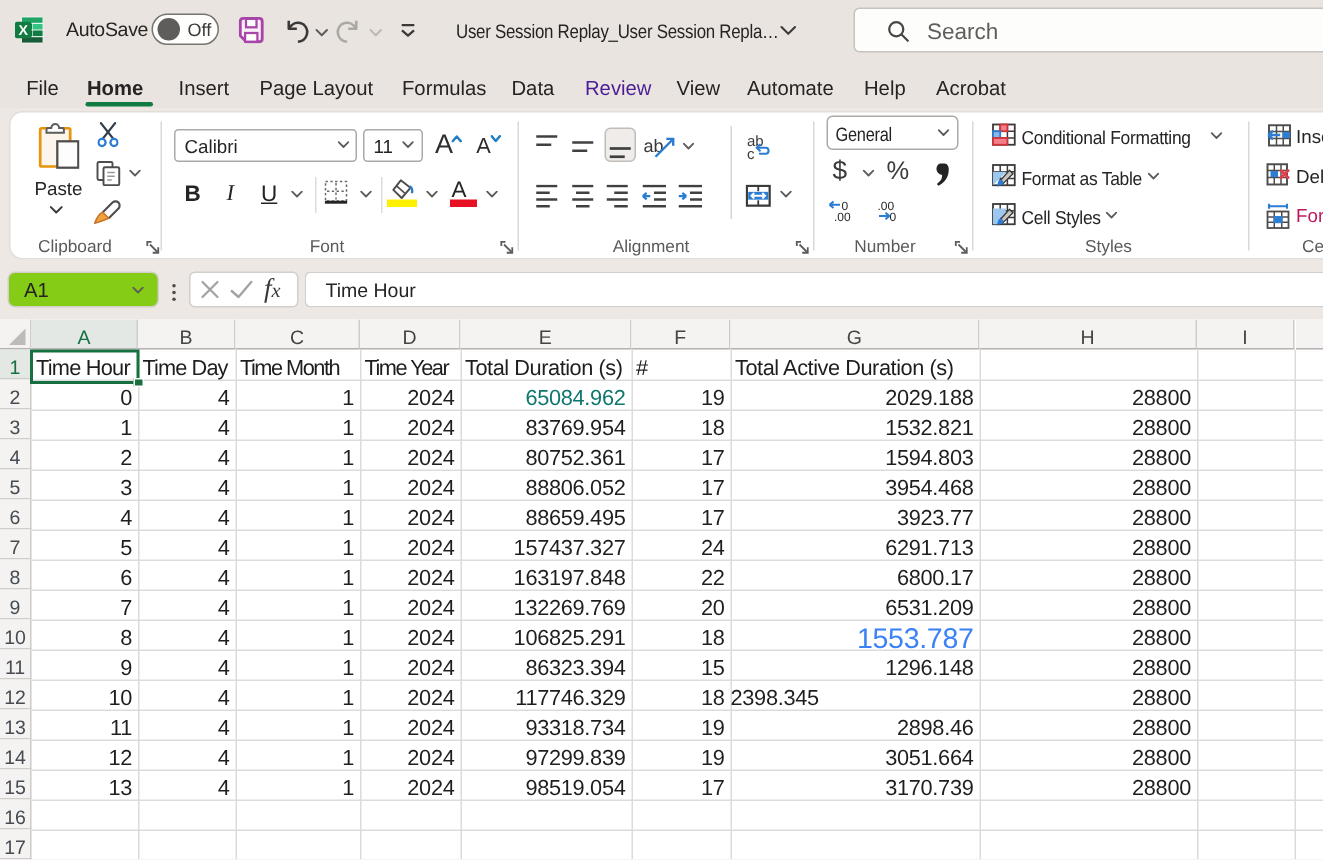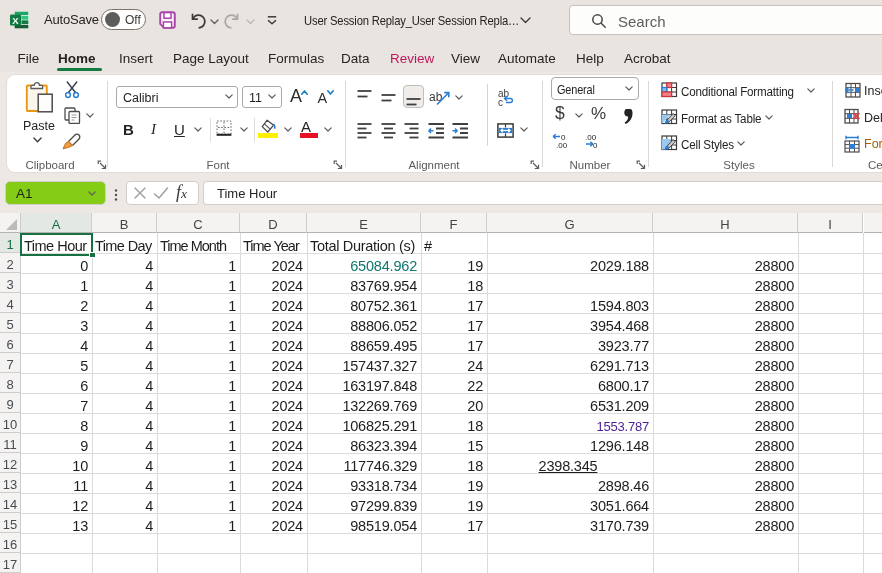--- a/index.html
+++ b/index.html
@@ -63,21 +63,21 @@
       <span class="abs" style="left:48px;top:7px;font-size:15px;color:#605E5C;">Search</span>
     </div>
 </div>
 <div class="abs" style="left:0;top:46px;width:882px;height:26px;background:#E9E4E0;">
 <span class="abs" style="left:17.5px;top:5px;font-size:13.5px;color:#252423;">File</span>
 <span class="abs" style="left:58px;top:5px;font-size:13.5px;color:#252423;font-weight:bold;">Home</span>
 <span class="abs" style="left:119px;top:5px;font-size:13.5px;color:#252423;">Insert</span>
 <span class="abs" style="left:173px;top:5px;font-size:13.5px;color:#252423;">Page Layout</span>
 <span class="abs" style="left:268px;top:5px;font-size:13.5px;color:#252423;">Formulas</span>
 <span class="abs" style="left:341px;top:5px;font-size:13.5px;color:#252423;">Data</span>
-<span class="abs" style="left:390px;top:5px;font-size:13.5px;color:#be185d;">Review</span>
+<span class="abs" style="left:390px;top:5px;font-size:13.5px;color:#4c1d95;">Review</span>
 <span class="abs" style="left:451px;top:5px;font-size:13.5px;color:#252423;">View</span>
 <span class="abs" style="left:498px;top:5px;font-size:13.5px;color:#252423;">Automate</span>
 <span class="abs" style="left:576px;top:5px;font-size:13.5px;color:#252423;">Help</span>
 <span class="abs" style="left:624px;top:5px;font-size:13.5px;color:#252423;">Acrobat</span>
 <div class="abs" style="left:57px;top:22px;width:45px;height:3px;background:#127B43;border-radius:2px;"></div>
 </div>
 <div class="abs" style="left:0;top:72px;width:882px;height:102px;background:#EDE8E4;"></div>
 <div class="abs" style="left:6px;top:74px;width:877px;height:99px;background:#FFFFFF;border:1px solid #E2DDD8;border-right:none;border-radius:9px 0 0 9px;"></div>
 <svg class="abs" style="left:25px;top:82px" width="28" height="31" viewBox="0 0 28 31">
  <rect x="1.8" y="3.5" width="20" height="25.5" rx="1" fill="#FBF5EC" stroke="#E8940C" stroke-width="1.8"></rect>
@@ -320,21 +320,21 @@
  <rect x="3" y="6" width="5" height="4" fill="#2E7FD4"></rect>
  <path d="M9.5 5.2 L15.3 11 M15.3 5.2 L9.5 11" stroke="#E23F4C" stroke-width="1.9"></path>
   </svg>
 <span class="abs" style="left:864px;top:111px;font-size:12.5px;color:#252423;">Del</span>
 <svg class="abs" style="left:844px;top:135px" width="17" height="18" viewBox="0 0 17 18">
     <path d="M2 2.5 h12 M2 0.8 v3.4 M14 0.8 v3.4" stroke="#2B7CD3" stroke-width="1.4"></path>
  <rect x="1" y="6" width="14" height="11" fill="#fff" stroke="#4F4D4B" stroke-width="1.2"></rect>
  <path d="M1 9.6 h14 M1 13.2 h14 M5.5 6 v11 M10.5 6 v11" stroke="#4F4D4B" stroke-width="1"></path>
  <rect x="5" y="9" width="6" height="4.8" fill="#2E7FD4"></rect>
   </svg>
-<span class="abs" style="left:864px;top:137px;font-size:12.5px;color:#a16207;">For</span>
+<span class="abs" style="left:864px;top:137px;font-size:12.5px;color:#be185d;">For</span>
 <div class="abs" style="left:868px;top:159px;width:30px;text-align:left;font-size:11.5px;color:#5C5A58;">Ce</div>
 <div class="abs" style="left:0;top:174px;width:882px;height:39px;background:#EDE8E4;"></div>
 <div class="abs" style="left:5px;top:181px;width:101px;height:24px;background:#84cc16;border:1px solid #D2CECA;border-radius:5px;">
     <span class="abs" style="left:10px;top:4px;font-size:13.5px;color:#252423;">A1</span>
   </div>
 <svg class="abs" style="left:88px;top:191px" width="8" height="5" viewBox="0 0 8 5">
  <path d="M0.8 0.8 L4 4 L7.2 0.8" fill="none" stroke="#5E5C5A" stroke-width="1.2" stroke-linecap="round" stroke-linejoin="round"></path>
 </svg>
 <div class="abs" style="left:114px;top:189px;width:4px;height:12px;">
     <svg width="4" height="12" viewBox="0 0 4 12">
@@ -411,34 +411,36 @@
 <div class="abs" style="left:21px;top:300px;width:861px;height:1px;background:#DBDBDB;"></div>
 <div class="abs" style="left:21px;top:320px;width:861px;height:1px;background:#DBDBDB;"></div>
 <div class="abs" style="left:21px;top:340px;width:861px;height:1px;background:#DBDBDB;"></div>
 
 <div class="abs" style="left:24px;top:20px;width:71px;text-align:left;letter-spacing:-0.5px;height:20px;font-size:14.5px;color:#1E1E1E;line-height:27px;white-space:nowrap;">Time Hour</div>
 <div class="abs" style="left:95px;top:20px;width:65px;text-align:left;letter-spacing:-0.6px;height:20px;font-size:14.5px;color:#1E1E1E;line-height:27px;white-space:nowrap;">Time Day</div>
 <div class="abs" style="left:160px;top:20px;width:83px;text-align:left;letter-spacing:-1.0px;height:20px;font-size:14.5px;color:#1E1E1E;line-height:27px;white-space:nowrap;">Time Month</div>
 <div class="abs" style="left:243px;top:20px;width:67px;text-align:left;letter-spacing:-1.0px;height:20px;font-size:14.5px;color:#1E1E1E;line-height:27px;white-space:nowrap;">Time Year</div>
 <div class="abs" style="left:310px;top:20px;width:114px;text-align:left;letter-spacing:-0.3px;height:20px;font-size:14.5px;color:#1E1E1E;line-height:27px;white-space:nowrap;">Total Duration (s)</div>
 <div class="abs" style="left:424px;top:20px;width:66px;text-align:left;letter-spacing:0px;height:20px;font-size:14.5px;color:#1E1E1E;line-height:27px;white-space:nowrap;">#</div>
+<div class="abs" style="left:490px;top:20px;width:166px;text-align:left;letter-spacing:-0.3px;height:20px;font-size:14.5px;color:#1E1E1E;line-height:27px;white-space:nowrap;">Total Active Duration (s)</div>
 <div class="abs" style="left:21px;top:40px;width:67px;text-align:right;letter-spacing:-0.2px;height:20px;font-size:14.5px;color:#1E1E1E;line-height:27px;white-space:nowrap;">0</div>
 <div class="abs" style="left:92px;top:40px;width:61px;text-align:right;letter-spacing:-0.2px;height:20px;font-size:14.5px;color:#1E1E1E;line-height:27px;white-space:nowrap;">4</div>
 <div class="abs" style="left:157px;top:40px;width:79px;text-align:right;letter-spacing:-0.2px;height:20px;font-size:14.5px;color:#1E1E1E;line-height:27px;white-space:nowrap;">1</div>
 <div class="abs" style="left:240px;top:40px;width:63px;text-align:right;letter-spacing:-0.2px;height:20px;font-size:14.5px;color:#1E1E1E;line-height:27px;white-space:nowrap;">2024</div>
 <div class="abs" style="left:307px;top:40px;width:110px;text-align:right;letter-spacing:-0.2px;height:20px;font-size:14.5px;color:#0f766e;line-height:27px;white-space:nowrap;">65084.962</div>
 <div class="abs" style="left:421px;top:40px;width:62px;text-align:right;letter-spacing:-0.2px;height:20px;font-size:14.5px;color:#1E1E1E;line-height:27px;white-space:nowrap;">19</div>
 <div class="abs" style="left:487px;top:40px;width:162px;text-align:right;letter-spacing:-0.2px;height:20px;font-size:14.5px;color:#1E1E1E;line-height:27px;white-space:nowrap;">2029.188</div>
 <div class="abs" style="left:653px;top:40px;width:141px;text-align:right;letter-spacing:-0.2px;height:20px;font-size:14.5px;color:#1E1E1E;line-height:27px;white-space:nowrap;">28800</div>
 <div class="abs" style="left:21px;top:60px;width:67px;text-align:right;letter-spacing:-0.2px;height:20px;font-size:14.5px;color:#1E1E1E;line-height:27px;white-space:nowrap;">1</div>
 <div class="abs" style="left:92px;top:60px;width:61px;text-align:right;letter-spacing:-0.2px;height:20px;font-size:14.5px;color:#1E1E1E;line-height:27px;white-space:nowrap;">4</div>
 <div class="abs" style="left:157px;top:60px;width:79px;text-align:right;letter-spacing:-0.2px;height:20px;font-size:14.5px;color:#1E1E1E;line-height:27px;white-space:nowrap;">1</div>
 <div class="abs" style="left:240px;top:60px;width:63px;text-align:right;letter-spacing:-0.2px;height:20px;font-size:14.5px;color:#1E1E1E;line-height:27px;white-space:nowrap;">2024</div>
 <div class="abs" style="left:307px;top:60px;width:110px;text-align:right;letter-spacing:-0.2px;height:20px;font-size:14.5px;color:#1E1E1E;line-height:27px;white-space:nowrap;">83769.954</div>
 <div class="abs" style="left:421px;top:60px;width:62px;text-align:right;letter-spacing:-0.2px;height:20px;font-size:14.5px;color:#1E1E1E;line-height:27px;white-space:nowrap;">18</div>
+<div class="abs" style="left:487px;top:60px;width:162px;text-align:right;letter-spacing:-0.2px;height:20px;font-size:14.5px;color:#1E1E1E;line-height:27px;white-space:nowrap;">1532.821</div>
 <div class="abs" style="left:653px;top:60px;width:141px;text-align:right;letter-spacing:-0.2px;height:20px;font-size:14.5px;color:#1E1E1E;line-height:27px;white-space:nowrap;">28800</div>
 <div class="abs" style="left:21px;top:80px;width:67px;text-align:right;letter-spacing:-0.2px;height:20px;font-size:14.5px;color:#1E1E1E;line-height:27px;white-space:nowrap;">2</div>
 <div class="abs" style="left:92px;top:80px;width:61px;text-align:right;letter-spacing:-0.2px;height:20px;font-size:14.5px;color:#1E1E1E;line-height:27px;white-space:nowrap;">4</div>
 <div class="abs" style="left:157px;top:80px;width:79px;text-align:right;letter-spacing:-0.2px;height:20px;font-size:14.5px;color:#1E1E1E;line-height:27px;white-space:nowrap;">1</div>
 <div class="abs" style="left:240px;top:80px;width:63px;text-align:right;letter-spacing:-0.2px;height:20px;font-size:14.5px;color:#1E1E1E;line-height:27px;white-space:nowrap;">2024</div>
 <div class="abs" style="left:307px;top:80px;width:110px;text-align:right;letter-spacing:-0.2px;height:20px;font-size:14.5px;color:#1E1E1E;line-height:27px;white-space:nowrap;">80752.361</div>
 <div class="abs" style="left:421px;top:80px;width:62px;text-align:right;letter-spacing:-0.2px;height:20px;font-size:14.5px;color:#1E1E1E;line-height:27px;white-space:nowrap;">17</div>
 <div class="abs" style="left:487px;top:80px;width:162px;text-align:right;letter-spacing:-0.2px;height:20px;font-size:14.5px;color:#1E1E1E;line-height:27px;white-space:nowrap;">1594.803</div>
 <div class="abs" style="left:653px;top:80px;width:141px;text-align:right;letter-spacing:-0.2px;height:20px;font-size:14.5px;color:#1E1E1E;line-height:27px;white-space:nowrap;">28800</div>
 <div class="abs" style="left:21px;top:100px;width:67px;text-align:right;letter-spacing:-0.2px;height:20px;font-size:14.5px;color:#1E1E1E;line-height:27px;white-space:nowrap;">3</div>
@@ -480,37 +482,37 @@
 <div class="abs" style="left:307px;top:180px;width:110px;text-align:right;letter-spacing:-0.2px;height:20px;font-size:14.5px;color:#1E1E1E;line-height:27px;white-space:nowrap;">132269.769</div>
 <div class="abs" style="left:421px;top:180px;width:62px;text-align:right;letter-spacing:-0.2px;height:20px;font-size:14.5px;color:#1E1E1E;line-height:27px;white-space:nowrap;">20</div>
 <div class="abs" style="left:487px;top:180px;width:162px;text-align:right;letter-spacing:-0.2px;height:20px;font-size:14.5px;color:#1E1E1E;line-height:27px;white-space:nowrap;">6531.209</div>
 <div class="abs" style="left:653px;top:180px;width:141px;text-align:right;letter-spacing:-0.2px;height:20px;font-size:14.5px;color:#1E1E1E;line-height:27px;white-space:nowrap;">28800</div>
 <div class="abs" style="left:21px;top:200px;width:67px;text-align:right;letter-spacing:-0.2px;height:20px;font-size:14.5px;color:#1E1E1E;line-height:27px;white-space:nowrap;">8</div>
 <div class="abs" style="left:92px;top:200px;width:61px;text-align:right;letter-spacing:-0.2px;height:20px;font-size:14.5px;color:#1E1E1E;line-height:27px;white-space:nowrap;">4</div>
 <div class="abs" style="left:157px;top:200px;width:79px;text-align:right;letter-spacing:-0.2px;height:20px;font-size:14.5px;color:#1E1E1E;line-height:27px;white-space:nowrap;">1</div>
 <div class="abs" style="left:240px;top:200px;width:63px;text-align:right;letter-spacing:-0.2px;height:20px;font-size:14.5px;color:#1E1E1E;line-height:27px;white-space:nowrap;">2024</div>
 <div class="abs" style="left:307px;top:200px;width:110px;text-align:right;letter-spacing:-0.2px;height:20px;font-size:14.5px;color:#1E1E1E;line-height:27px;white-space:nowrap;">106825.291</div>
 <div class="abs" style="left:421px;top:200px;width:62px;text-align:right;letter-spacing:-0.2px;height:20px;font-size:14.5px;color:#1E1E1E;line-height:27px;white-space:nowrap;">18</div>
-<div class="abs" style="left:487px;top:200px;width:162px;text-align:right;letter-spacing:-0.2px;height:20px;font-size:13px;color:#4c1d95;line-height:27px;white-space:nowrap;">1553.787</div>
+<div class="abs" style="left:487px;top:200px;width:162px;text-align:right;letter-spacing:-0.2px;height:20px;font-size:19px;color:#3b82f6;line-height:27px;white-space:nowrap;">1553.787</div>
 <div class="abs" style="left:653px;top:200px;width:141px;text-align:right;letter-spacing:-0.2px;height:20px;font-size:14.5px;color:#1E1E1E;line-height:27px;white-space:nowrap;">28800</div>
 <div class="abs" style="left:21px;top:220px;width:67px;text-align:right;letter-spacing:-0.2px;height:20px;font-size:14.5px;color:#1E1E1E;line-height:27px;white-space:nowrap;">9</div>
 <div class="abs" style="left:92px;top:220px;width:61px;text-align:right;letter-spacing:-0.2px;height:20px;font-size:14.5px;color:#1E1E1E;line-height:27px;white-space:nowrap;">4</div>
 <div class="abs" style="left:157px;top:220px;width:79px;text-align:right;letter-spacing:-0.2px;height:20px;font-size:14.5px;color:#1E1E1E;line-height:27px;white-space:nowrap;">1</div>
 <div class="abs" style="left:240px;top:220px;width:63px;text-align:right;letter-spacing:-0.2px;height:20px;font-size:14.5px;color:#1E1E1E;line-height:27px;white-space:nowrap;">2024</div>
 <div class="abs" style="left:307px;top:220px;width:110px;text-align:right;letter-spacing:-0.2px;height:20px;font-size:14.5px;color:#1E1E1E;line-height:27px;white-space:nowrap;">86323.394</div>
 <div class="abs" style="left:421px;top:220px;width:62px;text-align:right;letter-spacing:-0.2px;height:20px;font-size:14.5px;color:#1E1E1E;line-height:27px;white-space:nowrap;">15</div>
 <div class="abs" style="left:487px;top:220px;width:162px;text-align:right;letter-spacing:-0.2px;height:20px;font-size:14.5px;color:#1E1E1E;line-height:27px;white-space:nowrap;">1296.148</div>
 <div class="abs" style="left:653px;top:220px;width:141px;text-align:right;letter-spacing:-0.2px;height:20px;font-size:14.5px;color:#1E1E1E;line-height:27px;white-space:nowrap;">28800</div>
 <div class="abs" style="left:21px;top:240px;width:67px;text-align:right;letter-spacing:-0.2px;height:20px;font-size:14.5px;color:#1E1E1E;line-height:27px;white-space:nowrap;">10</div>
 <div class="abs" style="left:92px;top:240px;width:61px;text-align:right;letter-spacing:-0.2px;height:20px;font-size:14.5px;color:#1E1E1E;line-height:27px;white-space:nowrap;">4</div>
 <div class="abs" style="left:157px;top:240px;width:79px;text-align:right;letter-spacing:-0.2px;height:20px;font-size:14.5px;color:#1E1E1E;line-height:27px;white-space:nowrap;">1</div>
 <div class="abs" style="left:240px;top:240px;width:63px;text-align:right;letter-spacing:-0.2px;height:20px;font-size:14.5px;color:#1E1E1E;line-height:27px;white-space:nowrap;">2024</div>
 <div class="abs" style="left:307px;top:240px;width:110px;text-align:right;letter-spacing:-0.2px;height:20px;font-size:14.5px;color:#1E1E1E;line-height:27px;white-space:nowrap;">117746.329</div>
 <div class="abs" style="left:421px;top:240px;width:62px;text-align:right;letter-spacing:-0.2px;height:20px;font-size:14.5px;color:#1E1E1E;line-height:27px;white-space:nowrap;">18</div>
-<div class="abs" style="left:487px;top:240px;width:162px;text-align:center;letter-spacing:-0.2px;height:20px;font-size:14.5px;color:#1E1E1E;line-height:27px;white-space:nowrap;text-decoration:underline;">2398.345</div>
+<div class="abs" style="left:487px;top:240px;width:162px;text-align:left;letter-spacing:-0.2px;height:20px;font-size:14.5px;color:#1E1E1E;line-height:27px;white-space:nowrap;">2398.345</div>
 <div class="abs" style="left:653px;top:240px;width:141px;text-align:right;letter-spacing:-0.2px;height:20px;font-size:14.5px;color:#1E1E1E;line-height:27px;white-space:nowrap;">28800</div>
 <div class="abs" style="left:21px;top:260px;width:67px;text-align:right;letter-spacing:-0.2px;height:20px;font-size:14.5px;color:#1E1E1E;line-height:27px;white-space:nowrap;">11</div>
 <div class="abs" style="left:92px;top:260px;width:61px;text-align:right;letter-spacing:-0.2px;height:20px;font-size:14.5px;color:#1E1E1E;line-height:27px;white-space:nowrap;">4</div>
 <div class="abs" style="left:157px;top:260px;width:79px;text-align:right;letter-spacing:-0.2px;height:20px;font-size:14.5px;color:#1E1E1E;line-height:27px;white-space:nowrap;">1</div>
 <div class="abs" style="left:240px;top:260px;width:63px;text-align:right;letter-spacing:-0.2px;height:20px;font-size:14.5px;color:#1E1E1E;line-height:27px;white-space:nowrap;">2024</div>
 <div class="abs" style="left:307px;top:260px;width:110px;text-align:right;letter-spacing:-0.2px;height:20px;font-size:14.5px;color:#1E1E1E;line-height:27px;white-space:nowrap;">93318.734</div>
 <div class="abs" style="left:421px;top:260px;width:62px;text-align:right;letter-spacing:-0.2px;height:20px;font-size:14.5px;color:#1E1E1E;line-height:27px;white-space:nowrap;">19</div>
 <div class="abs" style="left:487px;top:260px;width:162px;text-align:right;letter-spacing:-0.2px;height:20px;font-size:14.5px;color:#1E1E1E;line-height:27px;white-space:nowrap;">2898.46</div>
 <div class="abs" style="left:653px;top:260px;width:141px;text-align:right;letter-spacing:-0.2px;height:20px;font-size:14.5px;color:#1E1E1E;line-height:27px;white-space:nowrap;">28800</div>
 <div class="abs" style="left:21px;top:280px;width:67px;text-align:right;letter-spacing:-0.2px;height:20px;font-size:14.5px;color:#1E1E1E;line-height:27px;white-space:nowrap;">12</div>

